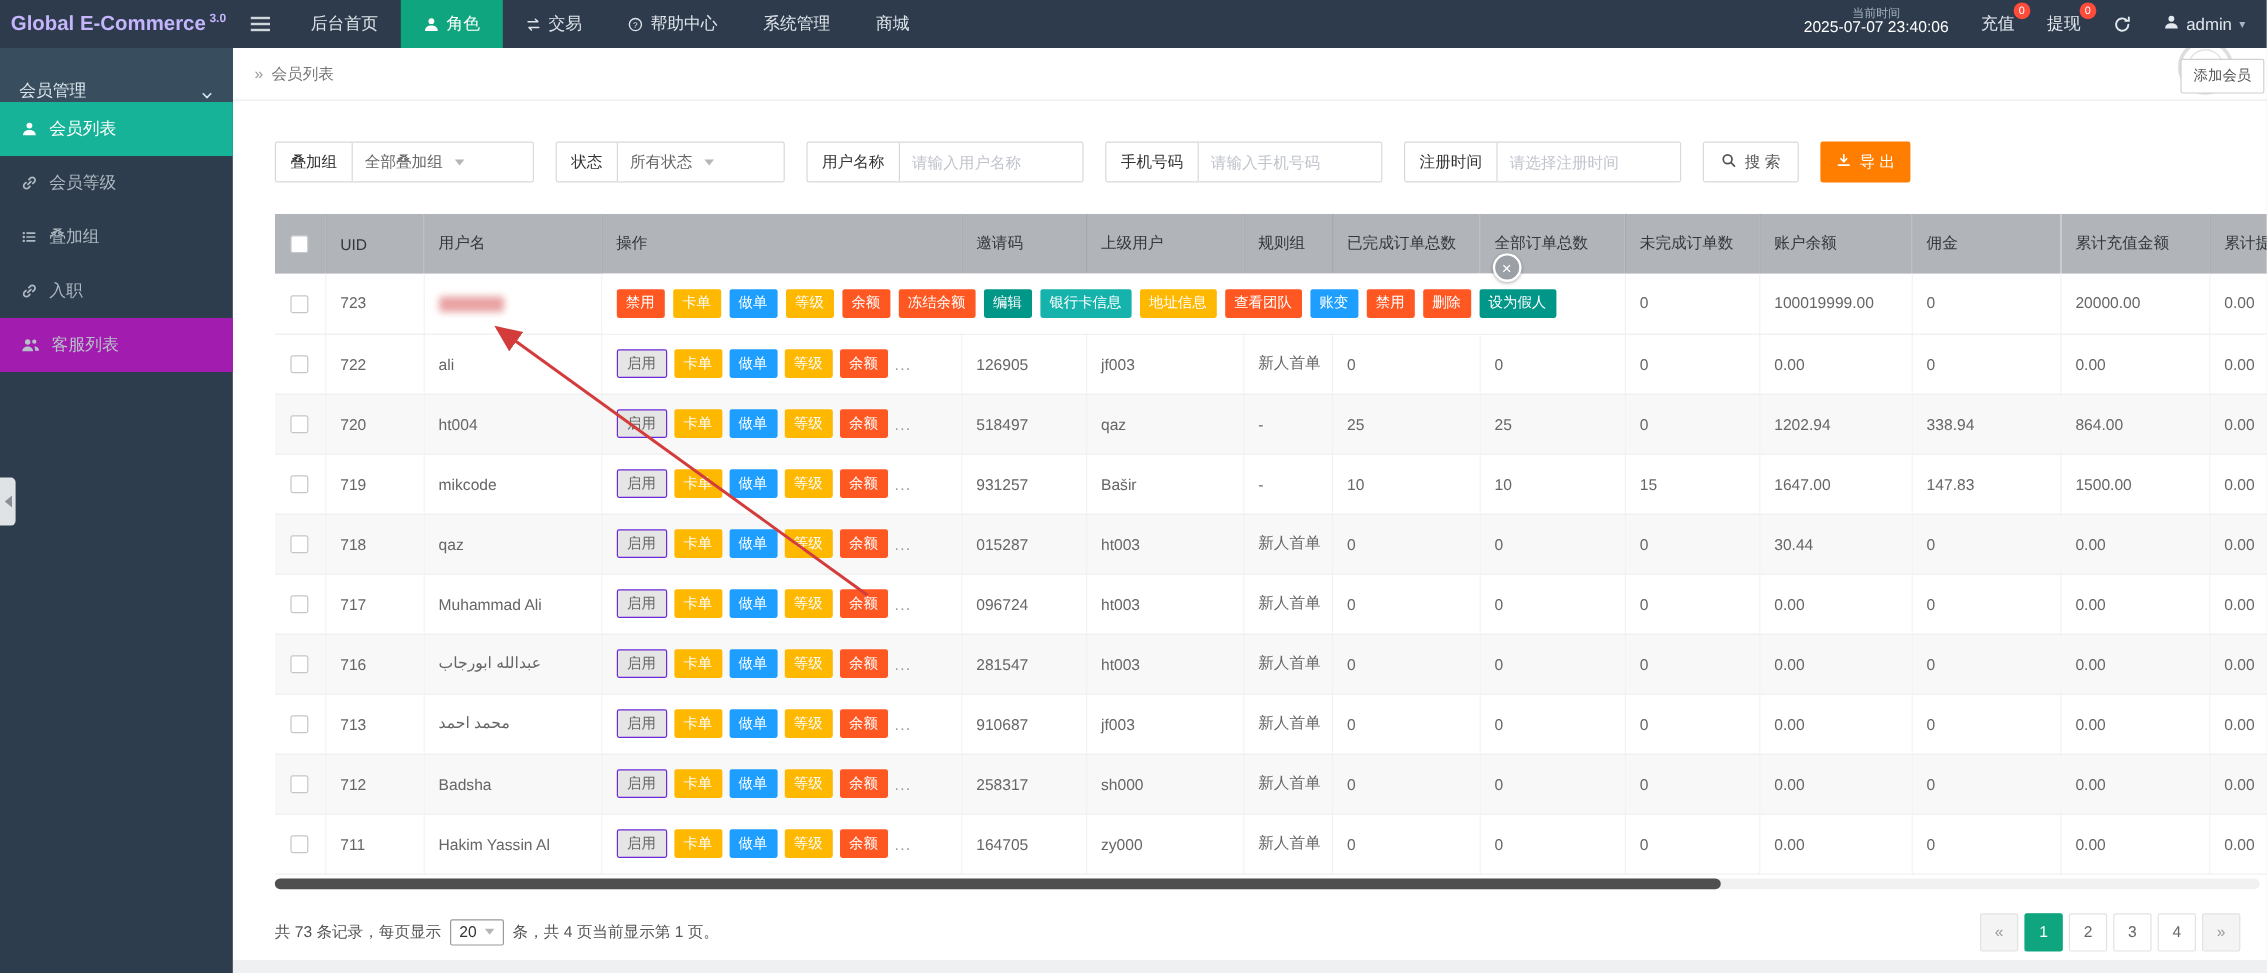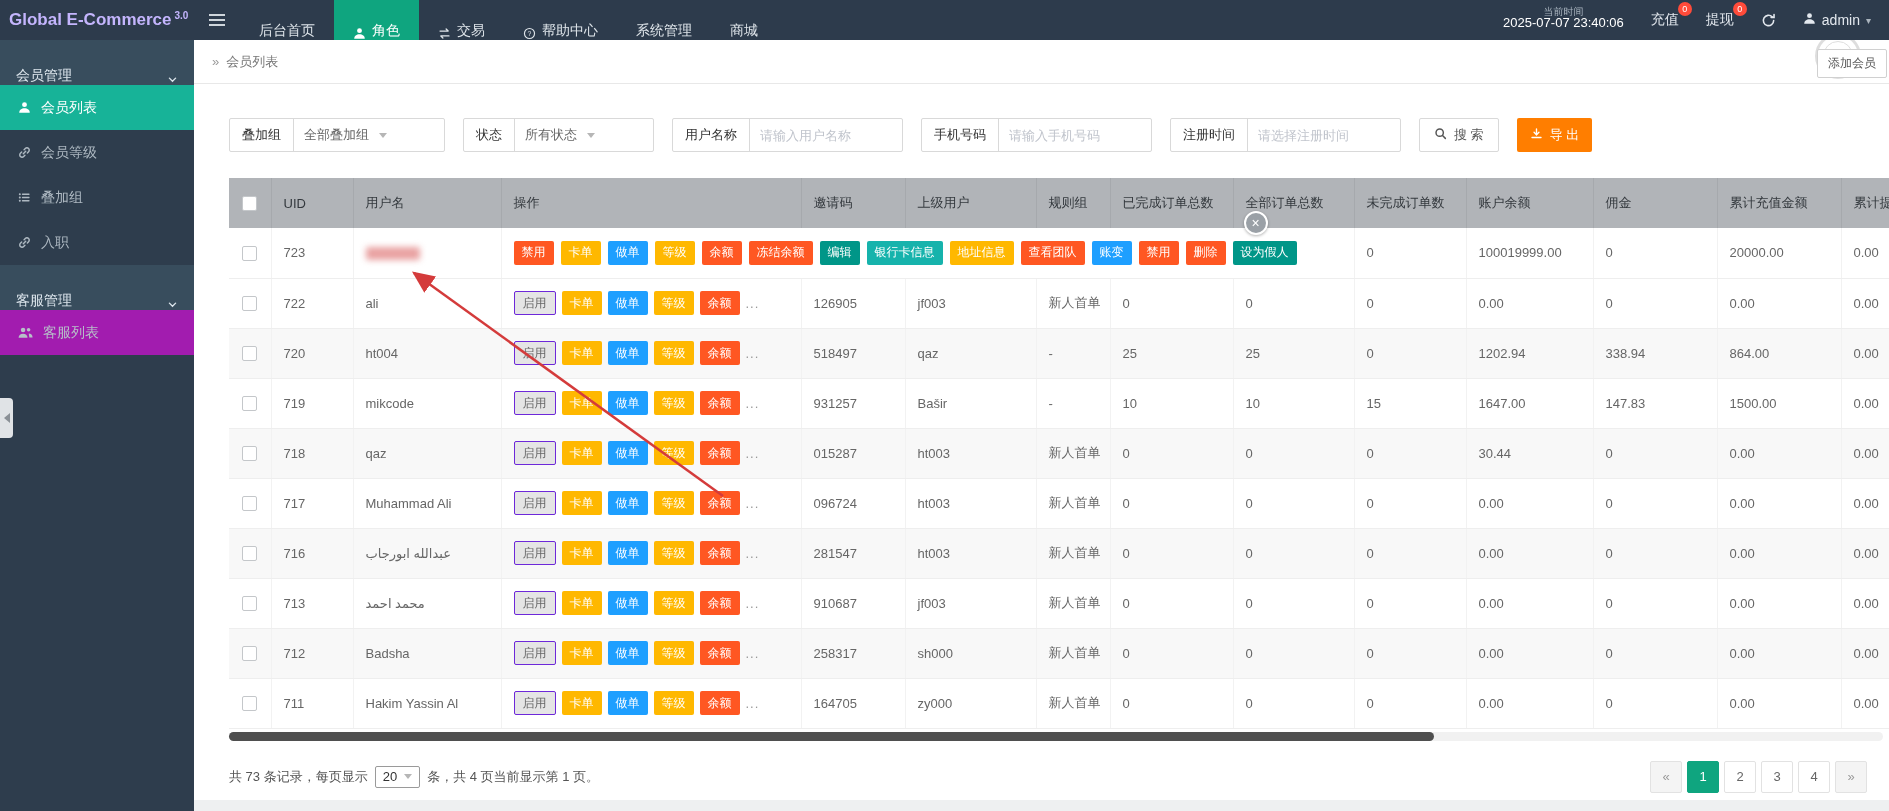--- a/index.html
+++ b/index.html
@@ -7,21 +7,21 @@
   body{font-family:"Liberation Sans","DejaVu Sans",sans-serif;background:#eef0f1;color:#666;font-size:13px}
   .page{position:relative;width:1889px;height:811px}
 
   
   .topbar{position:absolute;top:0;left:0;right:0;height:40px;background:#2d3b4c;display:flex;align-items:stretch;color:#dfe5ea;z-index:40}
   .logo{width:194px;display:flex;align-items:center;padding-left:9px;color:#c4b5fd;font-size:17px;font-weight:bold;white-space:nowrap}
   .logo sup{font-size:10px;margin-left:3px;vertical-align:super;transform:translateY(-5px);font-weight:bold}
   .burger{width:46px;display:flex;flex-direction:column;justify-content:center;align-items:center;gap:3px;cursor:pointer}
   .burger i{display:block;width:16px;height:2px;background:#cfd6dc}
   #topnav{display:flex;align-items:stretch}
-  .nav-item{display:flex;align-items:flex-end;gap:6px;padding:0 19px;font-size:14px;cursor:pointer;white-space:nowrap}
+  .nav-item{display:flex;align-items:center;gap:6px;padding:0 19px;font-size:14px;cursor:pointer;white-space:nowrap}
   .nav-item.active{background:#0fa57f;color:#fff}
   .top-right{margin-left:auto;display:flex;align-items:center;gap:27px;padding-right:18px}
   .timebox{text-align:center;line-height:1.15;margin-top:-3px}
   .tlabel{font-size:10px;color:#a7b2bd;height:10px;overflow:hidden}
   .tval{font-size:13px;color:#fff;white-space:nowrap}
   .tb-item{position:relative;font-size:14px;color:#e3e8ee;display:flex;align-items:center;gap:6px;cursor:pointer;white-space:nowrap}
   .badge{position:absolute;top:-9px;right:-13px;min-width:14px;height:14px;border-radius:7px;background:#ff4b3a;color:#fff;font-size:9px;font-style:normal;display:flex;align-items:center;justify-content:center;padding:0 3px}
 
   
   .sidebar{position:absolute;top:40px;left:0;bottom:0;width:194px;background:#2e3d4d;z-index:35}
@@ -215,28 +215,20 @@
       <div class="side-item">
         <span style="display:flex">
           <svg width="13" height="13" viewBox="0 0 16 16" fill="none" stroke="currentColor" stroke-width="1.8" stroke-linecap="round">
             <path d="M6.5 9.5l3-3"></path>
             <path d="M7.5 4.5L9 3a2.8 2.8 0 0 1 4 4l-1.5 1.5"></path>
             <path d="M8.5 11.5L7 13a2.8 2.8 0 0 1-4-4l1.5-1.5"></path>
           </svg>
         </span>
         <span>入职</span>
       </div>
-      <div class="side-header">
-        <span>客服管理</span>
-        <span style="display:flex">
-          <svg width="11" height="11" viewBox="0 0 16 16" fill="none" stroke="currentColor" stroke-width="2" stroke-linecap="round">
-            <path d="M3.5 6l4.5 4.5L12.5 6"></path>
-          </svg>
-        </span>
-      </div>
       <div class="side-item dark">
         <span style="display:flex">
           <svg width="15" height="13" viewBox="0 0 18 16" fill="currentColor">
             <circle cx="6" cy="5" r="2.8"></circle>
             <path d="M.5 14.5c0-3.2 2.5-5 5.5-5s5.5 1.8 5.5 5z"></path>
             <circle cx="12.8" cy="4.6" r="2.2"></circle>
             <path d="M13 9.3c2.7.2 4.7 1.8 4.7 4.7h-4z"></path>
           </svg>
         </span>
         <span>客服列表</span>

